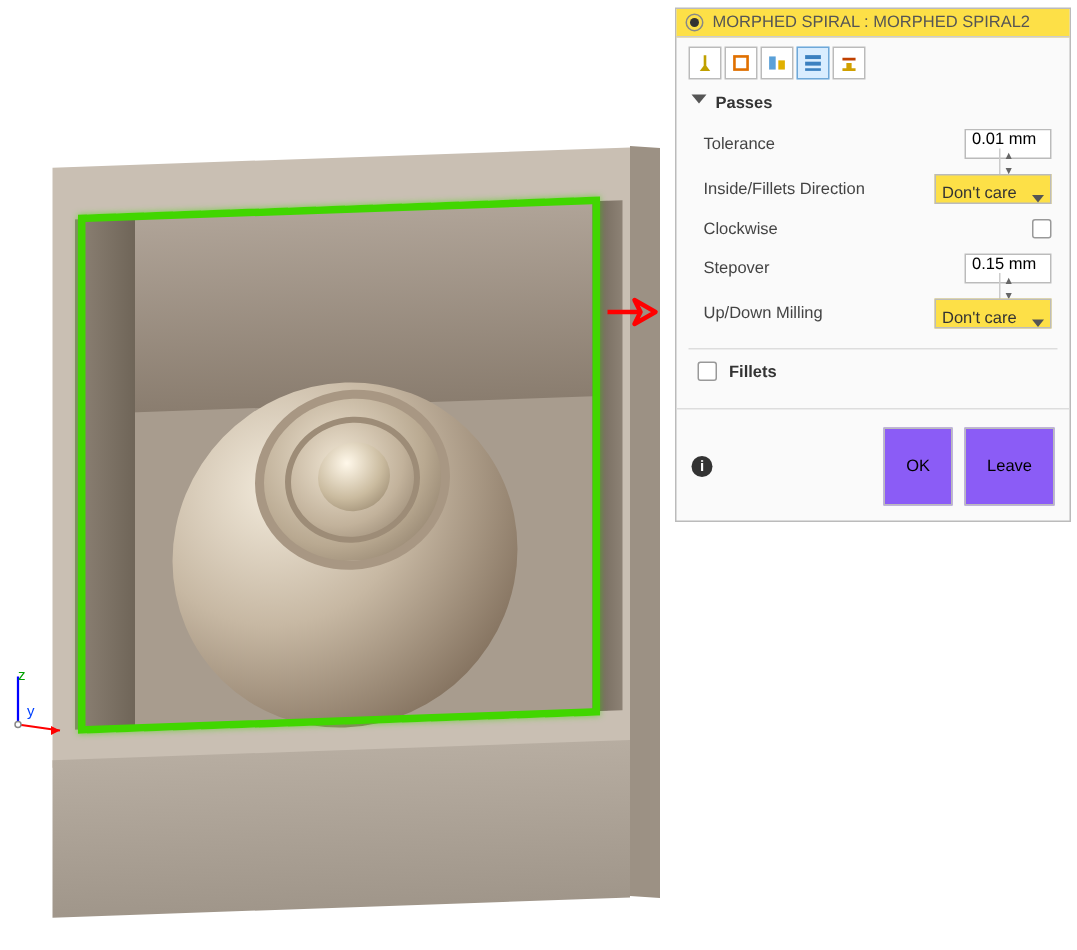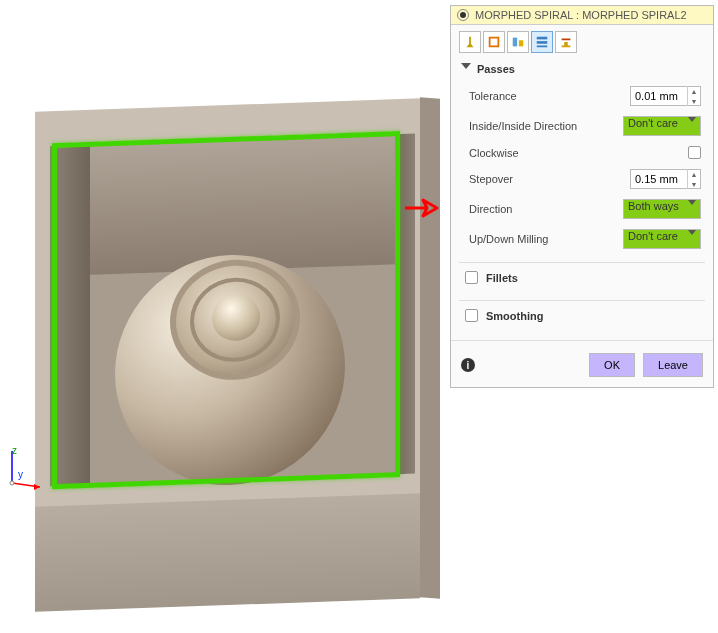--- a/index.html
+++ b/index.html
@@ -46,21 +46,21 @@
   .axis .z { position:absolute; left:10px; top:0; color:#00a000; font-size:10px; }
   .axis .y { position:absolute; left:16px; top:24px; color:#0040ff; font-size:10px; }
 
   .panel {
     position: absolute; right: 4px; top: 5px; width: 264px;
     border: 1px solid #bbb; background: #fafafa;
     font-size: 11px; color: #333;
   }
   .panel-title {
     display:flex; align-items:center; gap:6px;
-    padding: 3px 6px; border-bottom: 1px solid #ccc; background:#fef9c3;
+    padding: 3px 6px; border-bottom: 1px solid #ccc; background:#fde047;
     font-size: 11px; color:#555;text-align:center;
   }
   .pin { width:12px; height:12px; border:1px solid #888; border-radius:50%; display:inline-flex; align-items:center; justify-content:center; font-size:8px; line-height:1; }
 
   .tabstrip { display:flex; gap:2px; padding: 6px 8px 4px; }
   .tab {
     width: 22px; height: 22px; border:1px solid #bbb; background:#fff;
     display:flex; align-items:center; justify-content:center; cursor:pointer;
   }
   .tab.active { background:#d9edff; border-color:#6fa8d8; }
@@ -69,42 +69,42 @@
   .section-hdr {
     display:flex; gap:6px; padding:6px 10px;
     font-weight:bold; cursor:pointer;
   }
   .tri { width:0; height:0; border-left:5px solid transparent; border-right:5px solid transparent; border-top:6px solid #555; }
 
   .prop { display:flex; align-items:center; justify-content:space-between; padding:5px 12px 5px 18px;gap:44px; }
   .prop .lbl { color:#444; font-size:11px; }
   .ctrl { display:flex; align-items:center; }
   .spinner {
-    display:flex; border:1px solid #bbb; height:20px; background:#fff;
+    display:flex; border:1px solid #bbb; height:20px; background:#fff;flex-direction:column;
   }
   .spinner input { border:0; width:56px; padding:0 4px; font-size:11px; outline:none; }
   .spinner .spins { display:flex; flex-direction:column; border-left:1px solid #ccc; }
   .spinner .spins .sp { width:12px; height:10px; display:flex; align-items:center; justify-content:center; font-size:7px; color:#666; cursor:pointer; }
 
   .dropdown {
-    display:flex; align-items:flex-start; justify-content:space-between;
-    border:1px solid #bbb; height:20px; width:78px; background:#84cc16; padding:0 4px; cursor:pointer;
+    display:flex; align-items:flex-end; justify-content:space-between;
+    border:1px solid #bbb; height:20px; width:78px; background:#fde047; padding:0 4px; cursor:pointer;
   }
   .dropdown .dd-caret { width:0; height:0; border-left:4px solid transparent; border-right:4px solid transparent; border-top:5px solid #555; }
   .chk { width:13px; height:13px; border:1px solid #999; background:#fff; border-radius:2px; cursor:pointer; }
 
   .coll-section {
     display:flex; align-items:center; gap:8px;
     margin: 8px 8px 0; padding:8px 6px;
     border-top:1px solid #ddd; cursor:pointer; font-weight:bold; color:#333;
   }
 
   .footer { display:flex; align-items:center; justify-content:flex-end; gap:8px; padding:12px 10px 10px; border-top:1px solid #ddd; margin-top:10px; }
   .footer .info { margin-right:auto; width:14px; height:14px; border-radius:50%; background:#333; color:#fff; font-size:10px; display:flex; align-items:center; justify-content:center; font-weight:bold; }
-  .btn { border:1px solid #bbb; background:#c4b5fd; padding:5px 14px; font-size:11px; cursor:pointer; }
+  .btn { border:1px solid #bbb; background:#8b5cf6; padding:19px 14px; font-size:11px; cursor:pointer; }
 </style>
 </head>
 <body>
 
 <div class="viewport">
   <div class="box-container">
     <div class="box-back"></div>
     <div class="box-inner-floor"></div>
     <div class="box-inner-top"></div>
     <div class="box-inner-left"></div>
@@ -189,21 +189,21 @@
     <span class="ctrl spinner">
       <input value="0.01 mm" style="">
       <span class="spins">
           <span class="sp">▲</span>
           <span class="sp">▼</span>
         </span>
     </span>
   </div>
 
   <div class="prop">
-    <span class="lbl">Inside/Inside Direction</span>
+    <span class="lbl">Inside/Fillets Direction</span>
     <span class="ctrl dropdown">
       <span>Don't care</span>
       <span class="dd-caret"></span>
     </span>
   </div>
 
   <div class="prop">
     <span class="lbl">Clockwise</span>
     <span class="ctrl">
         <span class="chk"></span>
@@ -214,44 +214,33 @@
     <span class="lbl">Stepover</span>
     <span class="ctrl spinner">
       <input value="0.15 mm" style="">
       <span class="spins">
           <span class="sp">▲</span>
           <span class="sp">▼</span>
         </span>
     </span>
   </div>
 
-  <div class="prop">
-    <span class="lbl">Direction</span>
-    <span class="ctrl dropdown">
-      <span>Both ways</span>
-      <span class="dd-caret"></span>
-    </span>
-  </div>
 
 
   <div class="prop">
     <span class="lbl">Up/Down Milling</span>
     <span class="ctrl dropdown">
       <span>Don't care</span>
       <span class="dd-caret"></span>
     </span>
   </div>
 
   <div class="coll-section">
     <span class="chk"></span>
     <span>Fillets</span>
   </div>
-  <div class="coll-section">
-    <span class="chk"></span>
-    <span>Smoothing</span>
-  </div>
 
   <div class="footer">
     <span class="info">i</span>
     <button class="btn">OK</button>
     <button class="btn">Leave</button>
   </div>
 </div>
 
 </body></html>

